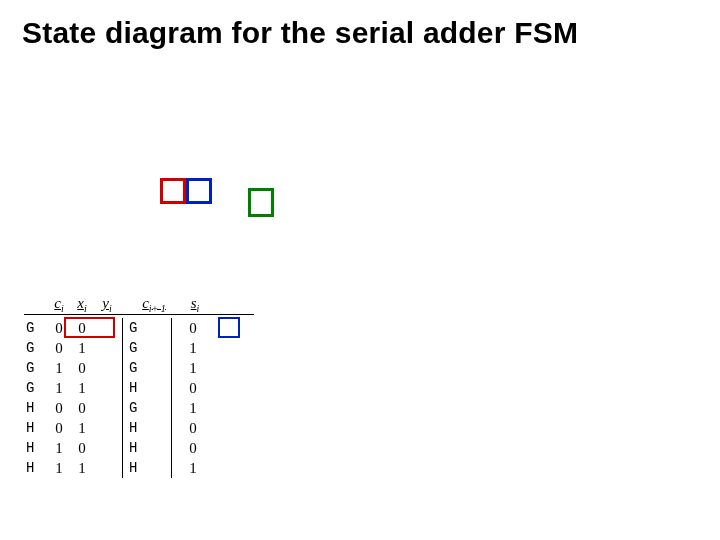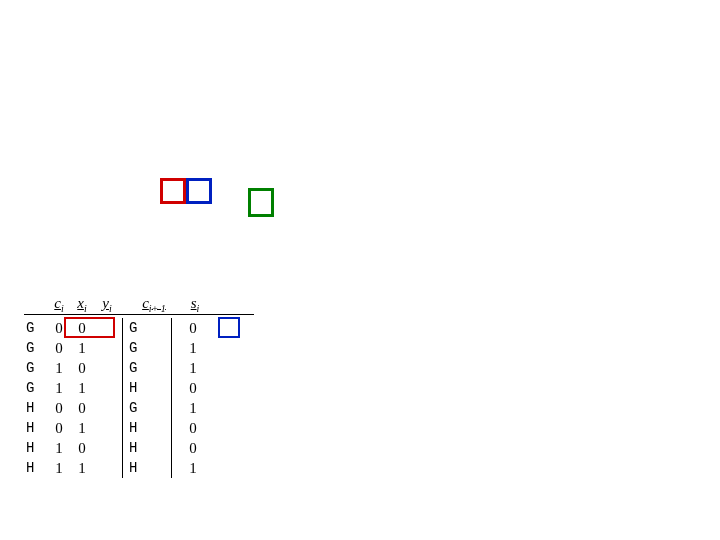--- a/index.html
+++ b/index.html
@@ -111,20 +111,21 @@
     top: 317px; left: 64px; width: 47px; height: 17px;
   }
   .hl-s {
     top: 317px; left: 218px; width: 18px; height: 17px;
   }
 </style>
 </head>
 <body>
 <div class="slide">
 
+  <div class="title">State diagram for the serial adder FSM</div>
 
   <div class="box red b1"></div>
   <div class="box blue b2"></div>
   <div class="box green b3"></div>
 
   <div class="table-wrap">
     <div class="headers">
       <span class="col-letters"></span>
       <span class="h w-ci">
         <span>c</span><span class="sub">i</span>

